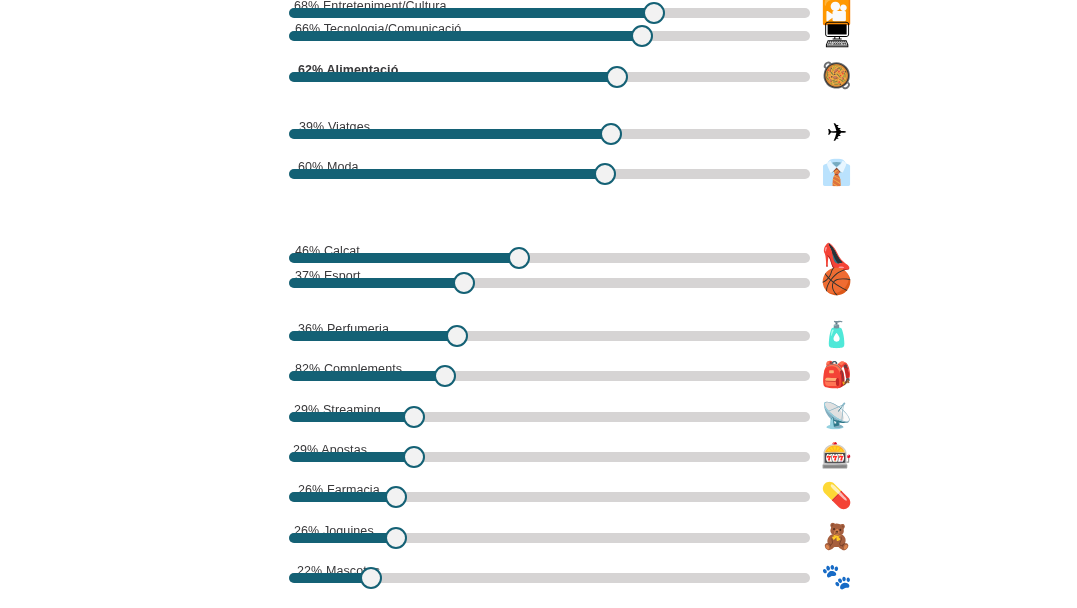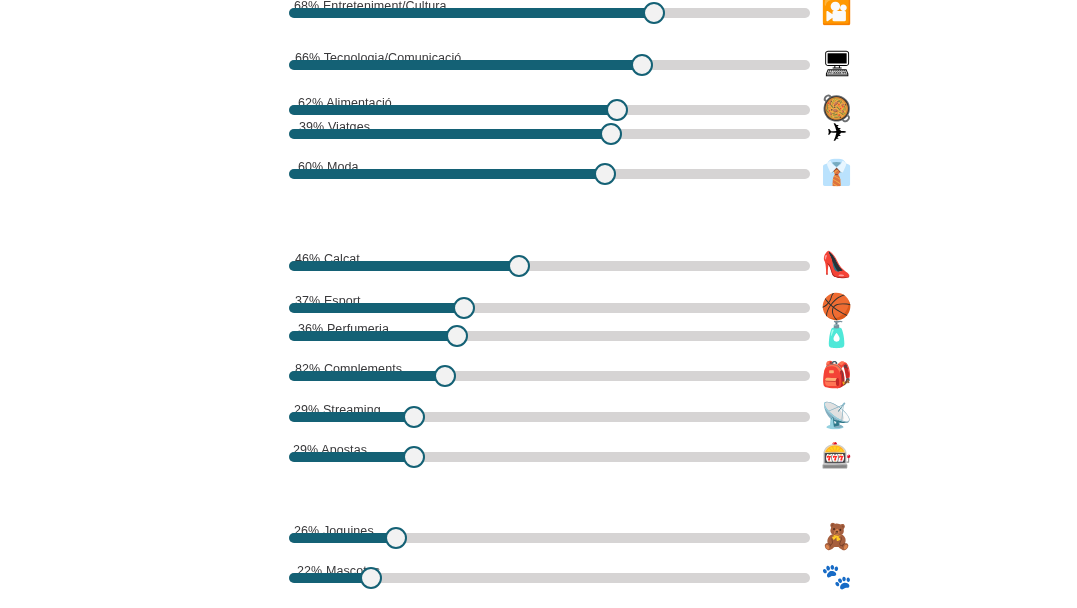--- a/index.html
+++ b/index.html
@@ -91,30 +91,30 @@
 <div id="chart">
     <div class="row" style="top: -13px;">
       <div class="row-label" style="left: 294px; top: 12px;">68% Entreteniment/Cultura</div>
       <div class="track-wrap" style="top: 21px;">
         <div class="track-bg"></div>
         <div class="track-fill" style="width: 365.2px;"></div>
         <div class="thumb" style="left: 365.2px;"></div>
       </div>
       <div class="icon-cell" style="top: 10px;">🎦</div>
     </div>
-    <div class="row" style="top: 39px;">
+    <div class="row" style="top: 10px;">
       <div class="row-label" style="left: 295px; top: 12px;">66% Tecnologia/Comunicació</div>
       <div class="track-wrap" style="top: 21px;">
         <div class="track-bg"></div>
         <div class="track-fill" style="width: 352.9px;"></div>
         <div class="thumb" style="left: 352.9px;"></div>
       </div>
       <div class="icon-cell" style="top: 10px;">🖥</div>
     </div>
-    <div class="row" style="top: 84px;">
+    <div class="row" style="top: 51px; font-weight: bold;">
       <div class="row-label" style="left: 298px; top: 12px;">62% Alimentació</div>
       <div class="track-wrap" style="top: 21px;">
         <div class="track-bg"></div>
         <div class="track-fill" style="width: 328.3px;"></div>
         <div class="thumb" style="left: 328.3px;"></div>
       </div>
       <div class="icon-cell" style="top: 10px;">🥘</div>
     </div>
     <div class="row" style="top: 108.05px;">
       <div class="row-label" style="left: 299px; top: 12px;">39% Viatges</div>
@@ -127,30 +127,30 @@
     </div>
     <div class="row" style="top: 148.4px; padding-left: 48px;">
       <div class="row-label" style="left: 298px; top: 12px;">60% Moda</div>
       <div class="track-wrap" style="top: 21px;">
         <div class="track-bg"></div>
         <div class="track-fill" style="width: 316px;"></div>
         <div class="thumb" style="left: 316px;"></div>
       </div>
       <div class="icon-cell" style="top: 10px;">👔</div>
     </div>
-    <div class="row" style="top: 240px;">
+    <div class="row" style="top: 232px;">
       <div class="row-label" style="left: 295px; top: 12px;">46% Calçat</div>
       <div class="track-wrap" style="top: 21px;">
         <div class="track-bg"></div>
         <div class="track-fill" style="width: 229.9px;"></div>
         <div class="thumb" style="left: 229.9px;"></div>
       </div>
       <div class="icon-cell" style="top: 10px;">👠</div>
     </div>
-    <div class="row" style="top: 282px;">
+    <div class="row" style="top: 257px;">
       <div class="row-label" style="left: 295px; top: 12px;">37% Esport</div>
       <div class="track-wrap" style="top: 21px;">
         <div class="track-bg"></div>
         <div class="track-fill" style="width: 174.55px;"></div>
         <div class="thumb" style="left: 174.55px;"></div>
       </div>
       <div class="icon-cell" style="top: 10px;">🏀</div>
     </div>
     <div class="row" style="top: 309.8px;">
       <div class="row-label" style="left: 298px; top: 12px;">36% Perfumeria</div>
@@ -181,20 +181,29 @@
     </div>
     <div class="row" style="top: 430.85px;">
       <div class="row-label" style="left: 293px; top: 12px;">29% Apostas</div>
       <div class="track-wrap" style="top: 21px;">
         <div class="track-bg"></div>
         <div class="track-fill" style="width: 125.35px;"></div>
         <div class="thumb" style="left: 125.35px;"></div>
       </div>
       <div class="icon-cell" style="top: 10px;">🎰</div>
     </div>
+    <div class="row" style="top: 471.2px;">
+      <div class="row-label" style="left: 298px; top: 12px;">26% Farmacia</div>
+      <div class="track-wrap" style="top: 21px;">
+        <div class="track-bg"></div>
+        <div class="track-fill" style="width: 106.9px;"></div>
+        <div class="thumb" style="left: 106.9px;"></div>
+      </div>
+      <div class="icon-cell" style="top: 10px;">💊</div>
+    </div>
     <div class="row" style="top: 511.55px;">
       <div class="row-label" style="left: 294px; top: 12px;">26% Joguines</div>
       <div class="track-wrap" style="top: 21px;">
         <div class="track-bg"></div>
         <div class="track-fill" style="width: 106.9px;"></div>
         <div class="thumb" style="left: 106.9px;"></div>
       </div>
       <div class="icon-cell" style="top: 10px;">🧸</div>
     </div>
     <div class="row" style="top: 551.9px;">

